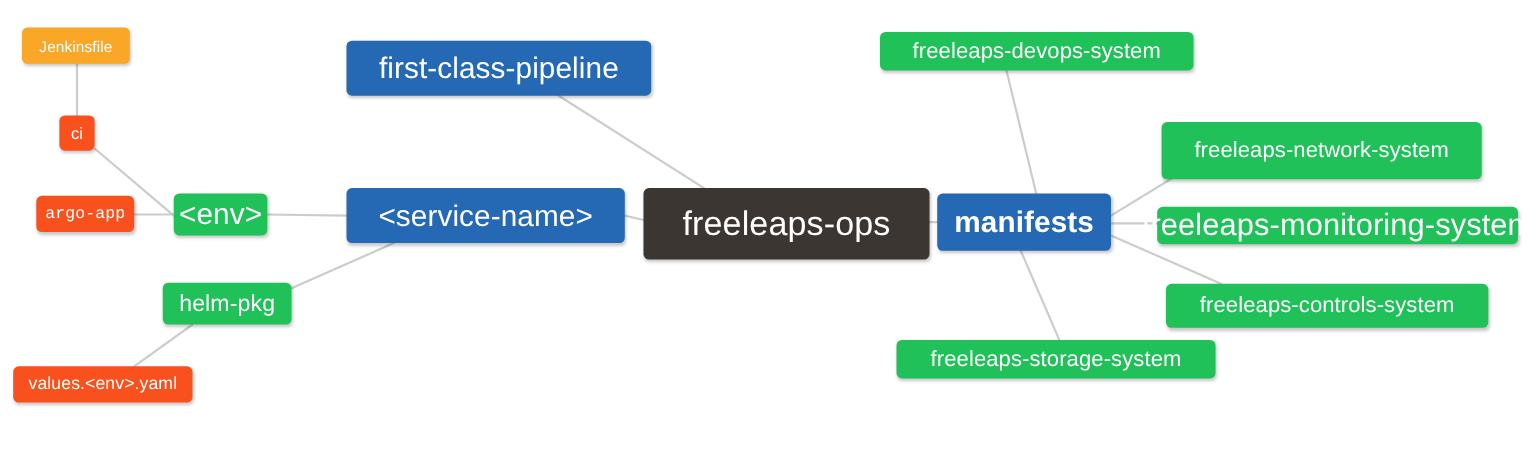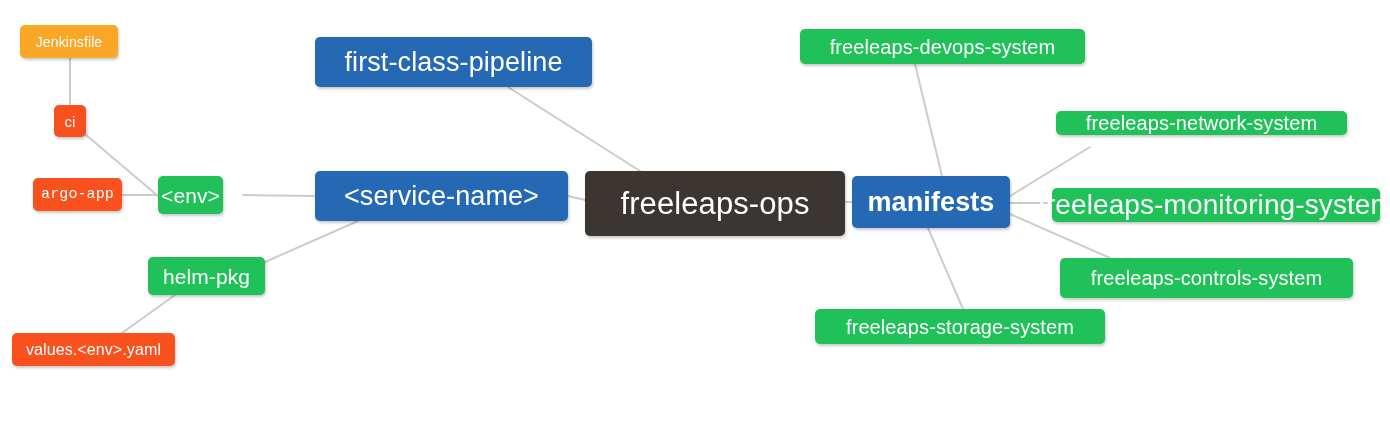--- a/index.html
+++ b/index.html
@@ -63,26 +63,26 @@
       <line x1="942" y1="176" x2="915" y2="64" stroke="#cccccc" stroke-width="2" stroke-linecap="round"></line>
       <line x1="1010" y1="196" x2="1090" y2="147" stroke="#cccccc" stroke-width="2" stroke-linecap="round"></line>
       <line x1="1010" y1="203" x2="1052" y2="203" stroke="#cccccc" stroke-width="2" stroke-linecap="round"></line>
       <line x1="1010" y1="214" x2="1110" y2="258" stroke="#cccccc" stroke-width="2" stroke-linecap="round"></line>
       <line x1="928" y1="228" x2="963" y2="309" stroke="#cccccc" stroke-width="2" stroke-linecap="round"></line>
     </svg>
   <div id="node-layer">
       <div class="node n-orange" style="left: 20px; top: 25px; width: 98px; height: 33px; font-size: 14px;">Jenkinsfile</div>
       <div class="node n-red" style="left: 54px; top: 105px; width: 32px; height: 32px; font-size: 15px;">ci</div>
       <div class="node n-red" style="left: 33px; top: 178px; width: 89px; height: 33px; font-size: 15px; font-family: Liberation Mono, monospace;">argo-app</div>
-      <div class="node n-green" style="left: 158px; top: 176px; width: 65px; height: 38px; font-size: 21px;">&lt;env&gt;</div>
+      <div class="node n-green" style="left: 158px; top: 176px; width: 85px; height: 38px; font-size: 27px;">&lt;env&gt;</div>
       <div class="node n-green" style="left: 148px; top: 257px; width: 117px; height: 38px; font-size: 21px;">helm-pkg</div>
       <div class="node n-red" style="left: 12px; top: 333px; width: 163px; height: 33px; font-size: 16px;">values.&lt;env&gt;.yaml</div>
       <div class="node n-blue" style="left: 315px; top: 37px; width: 277px; height: 50px; font-size: 27px;">first-class-pipeline</div>
       <div class="node n-blue" style="left: 315px; top: 171px; width: 253px; height: 50px; font-size: 27px;">&lt;service-name&gt;</div>
       <div class="node n-root" style="left: 585px; top: 171px; width: 260px; height: 65px; font-size: 31px;">freeleaps-ops</div>
       <div class="node n-blue" style="left: 852px; top: 176px; width: 158px; height: 52px; font-size: 27px; font-weight: bold;">manifests</div>
       <div class="node n-green" style="left: 800px; top: 29px; width: 285px; height: 35px; font-size: 20px;">freeleaps-devops-system</div>
-      <div class="node n-green" style="left: 1056px; top: 111px; width: 291px; height: 24px; font-size: 20px;">freeleaps-network-system</div>
+      <div class="node n-green" style="left: 1056px; top: 111px; width: 291px; height: 52px; font-size: 20px;">freeleaps-network-system</div>
       <div class="node n-green" style="left: 1052px; top: 188px; width: 328px; height: 34px; font-size: 28px;">freeleaps-monitoring-system</div>
       <div class="node n-green" style="left: 1060px; top: 258px; width: 293px; height: 40px; font-size: 20px;">freeleaps-controls-system</div>
       <div class="node n-green" style="left: 815px; top: 309px; width: 290px; height: 35px; font-size: 20px;">freeleaps-storage-system</div>
     </div>
 </div>
 
 </body></html>

